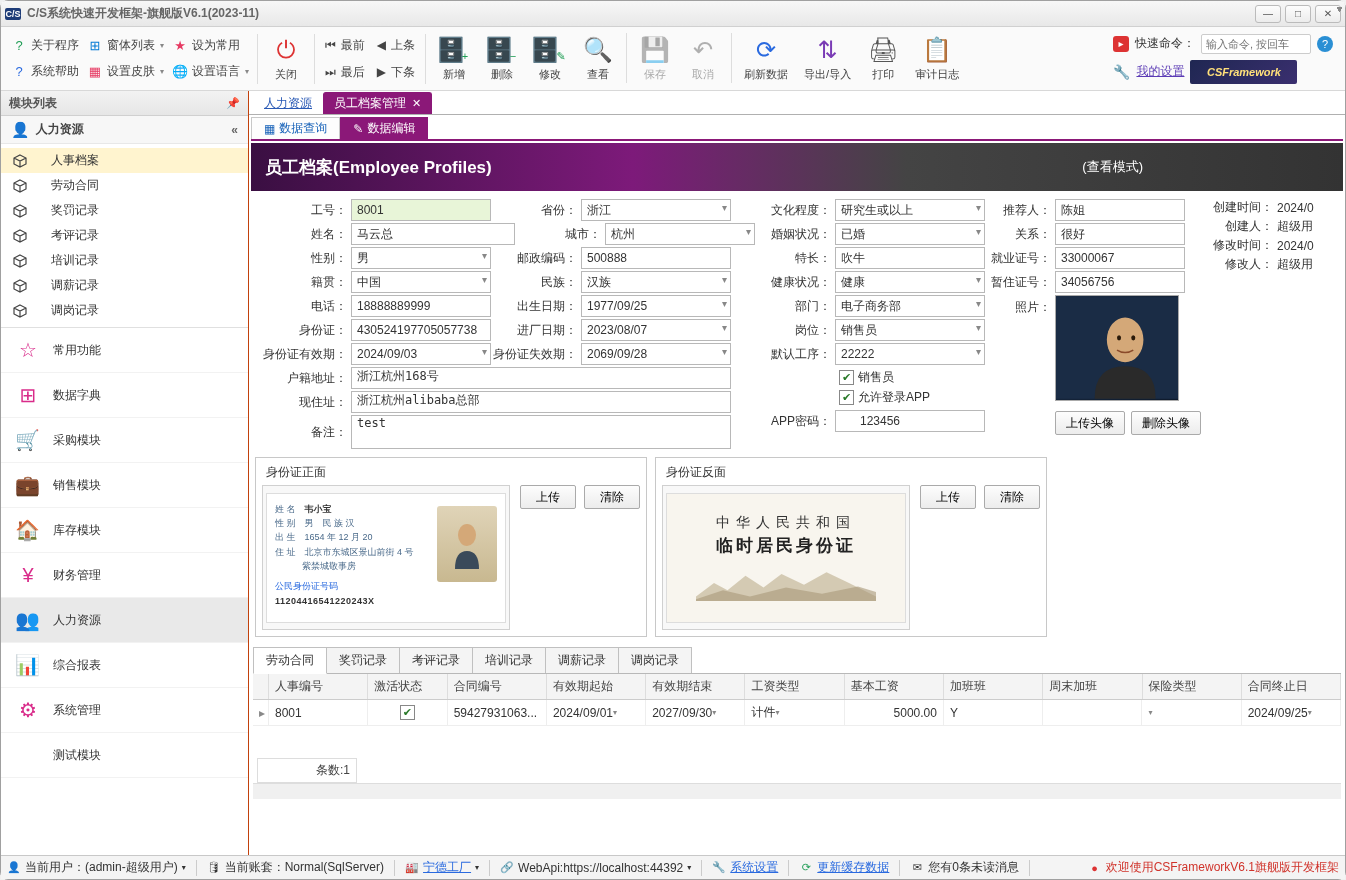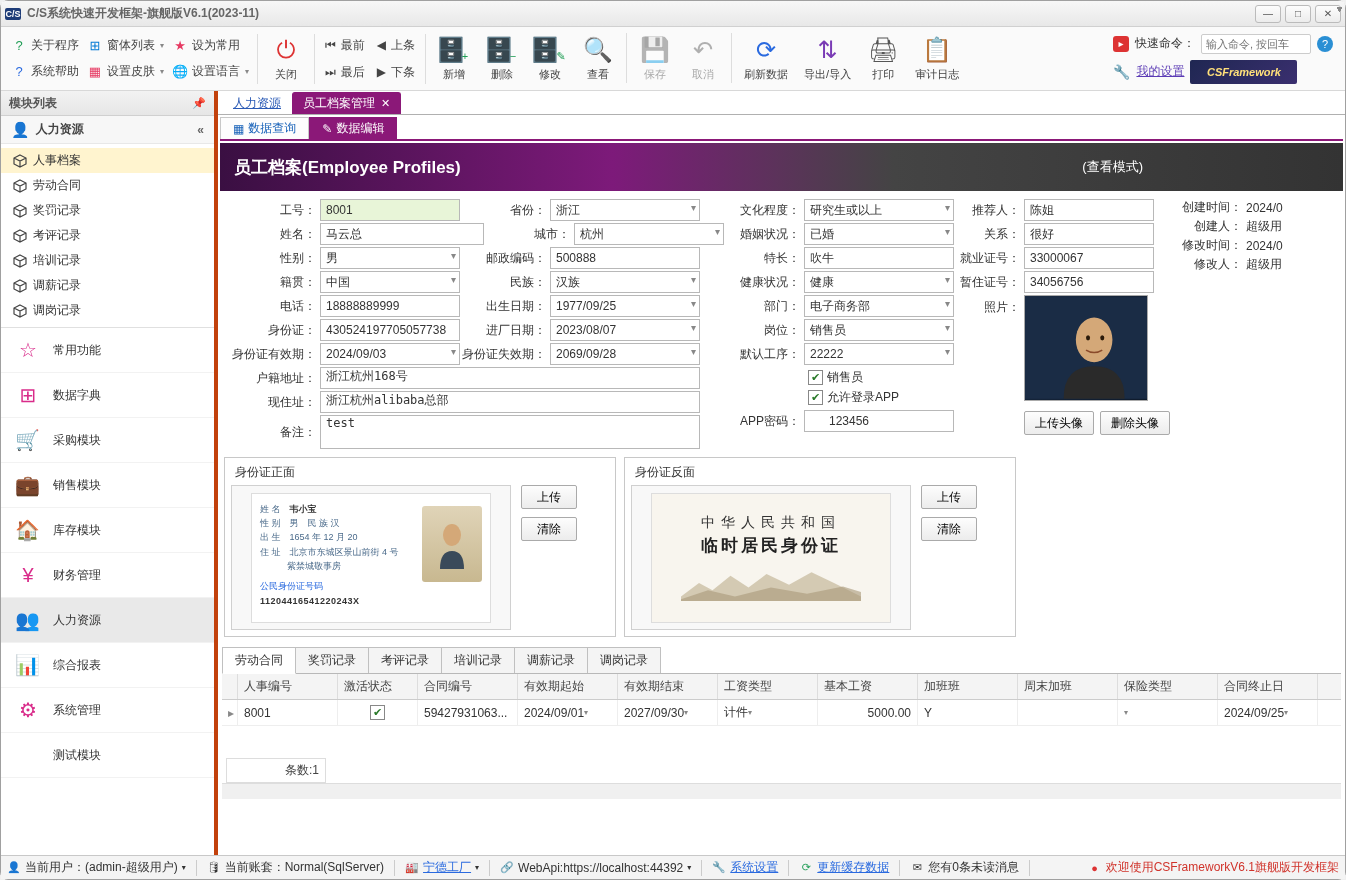--- a/index.html
+++ b/index.html
@@ -19,27 +19,27 @@
 .tb-big .blbl{font-size:11px;color:#444;white-space:nowrap;}
 .tb-big.disabled{opacity:0.45;}
 .tb-nav{display:flex;flex-direction:column;gap:6px;}
 .tb-nav-item{display:flex;align-items:center;gap:5px;font-size:12px;color:#444;cursor:pointer;padding:2px 6px;}
 .tb-right{margin-left:auto;display:flex;flex-direction:column;gap:6px;align-items:flex-start;padding-right:6px;}
 .tb-right-row{display:flex;align-items:center;gap:6px;}
 .cmd-input{width:110px;height:20px;border:1px solid #ccc;padding:0 4px;font-size:11px;border-radius:2px;}
 .cslogo{width:107px;height:24px;background:linear-gradient(135deg,#1f2752,#3a2f6f);display:flex;align-items:center;justify-content:center;color:#ffe07a;font-style:italic;font-size:11px;font-weight:bold;border-radius:2px;}
 .hlink{color:#5b3bb5;text-decoration:underline;cursor:pointer;}
 .body{flex:1;display:flex;min-height:0;}
-.sidebar{width:217px;border-right:4px solid #c2410c;background:#fff;display:flex;flex-direction:column;}
+.sidebar{width:248px;border-right:1px solid #c2410c;background:#fff;display:flex;flex-direction:column;}
 .side-hd{height:25px;background:linear-gradient(#f2f2f2,#e6e6e6);border-bottom:1px solid #d0d0d0;display:flex;align-items:center;padding:0 8px;font-weight:bold;color:#555;justify-content:space-between;}
 .side-hd .pin{font-size:11px;color:#777;cursor:pointer;}
 .side-cat{height:28px;display:flex;align-items:center;padding:0 10px;background:#f7f7f7;border-bottom:1px solid #e8e8e8;font-weight:bold;color:#444;gap:6px;cursor:pointer;}
 .side-cat .cexp{margin-left:auto;font-weight:bold;color:#666;}
 .side-tree{padding:4px 0;}
-.tree-item{height:25px;display:flex;align-items:center;padding:0 12px;gap:6px;cursor:pointer;color:#333;}
+.tree-item{height:25px;display:flex;align-items:center;padding:0 12px;gap:24px;cursor:pointer;color:#333;}
 .tree-item.sel{background:#fff4cf;}
 .side-nav{border-top:1px solid #e0e0e0;}
 .nav-item{height:45px;display:flex;align-items:center;padding:0 14px;gap:12px;cursor:pointer;color:#333;border-bottom:1px solid #f2f2f2;}
 .nav-item.sel{background:#e9e9e9;}
 .nav-ic{width:26px;height:26px;display:flex;align-items:center;justify-content:center;color:#d92b8a;font-size:20px;}
 .main{flex:1;display:flex;flex-direction:column;min-width:0;background:#fff;}
 .tabs{height:24px;display:flex;align-items:flex-end;background:#fff;border-bottom:1px solid #b0b0b0;padding-left:4px;}
 .tab{height:22px;padding:0 10px;display:flex;align-items:center;gap:6px;font-size:12px;cursor:pointer;border:1px solid transparent;border-bottom:none;border-radius:3px 3px 0 0;}
 .tab.inact{color:#2a5ab5;text-decoration:underline;}
 .tab.act{background:#8b1878;color:#fff;border-color:#8b1878;}
@@ -58,21 +58,21 @@
 .fsel::after{content:"▾";position:absolute;right:4px;top:3px;font-size:10px;color:#888;pointer-events:none;}
 .fchk{width:15px;height:15px;border:1px solid #888;display:inline-flex;align-items:center;justify-content:center;margin-right:4px;background:#fff;}
 .fchk.on::after{content:"✔";font-size:11px;color:#2a7a2a;}
 .photo{width:124px;height:106px;border:1px solid #aaa;background:linear-gradient(135deg,#1a2c45,#0e1a2b);display:flex;align-items:center;justify-content:center;overflow:hidden;}
 .photo svg{width:100%;height:100%;}
 .btn{height:24px;padding:0 10px;border:1px solid #aaa;background:linear-gradient(#fdfdfd,#ececec);border-radius:2px;cursor:pointer;font-size:12px;}
 .idpanel{border:1px solid #c8c8c8;margin:6px 4px 2px 4px;padding:6px;position:relative;display:inline-block;vertical-align:top;}
 .idtitle{font-size:12px;color:#333;margin-bottom:4px;padding-left:4px;}
 .idrow{display:flex;gap:10px;}
 .idimg{width:280px;height:145px;border:1px solid #d0d0d0;background:#f8f8f8;display:flex;align-items:center;justify-content:center;}
-.idbtns{display:flex;flex-direction:column;gap:8px;}
+.idbtns{display:flex;flex-direction:row;gap:8px;}
 .idbtns .btn{width:56px;}
 .btabs{display:flex;border-bottom:1px solid #b8b8b8;margin:4px 4px 0 4px;}
 .btab{padding:4px 12px;border:1px solid #c0c0c0;border-bottom:none;background:#f4f4f4;margin-right:-1px;cursor:pointer;position:relative;}
 .btab.act{background:#fff;border-bottom:1px solid #fff;margin-bottom:-1px;}
 .grid{margin:0 4px;}
 .ghd{display:flex;background:#f4f4f4;border-bottom:1px solid #ccc;}
 .ghd .gc{padding:4px 6px;border-right:1px solid #ddd;font-size:12px;color:#444;}
 .grow{display:flex;border-bottom:1px solid #eee;}
 .grow .gc{padding:4px 6px;border-right:1px solid #eee;font-size:12px;display:flex;align-items:center;}
 .gftr{padding:3px 6px;text-align:right;font-size:12px;color:#444;width:100px;border:1px solid #ddd;margin:2px 0 0 4px;background:#fff;}

